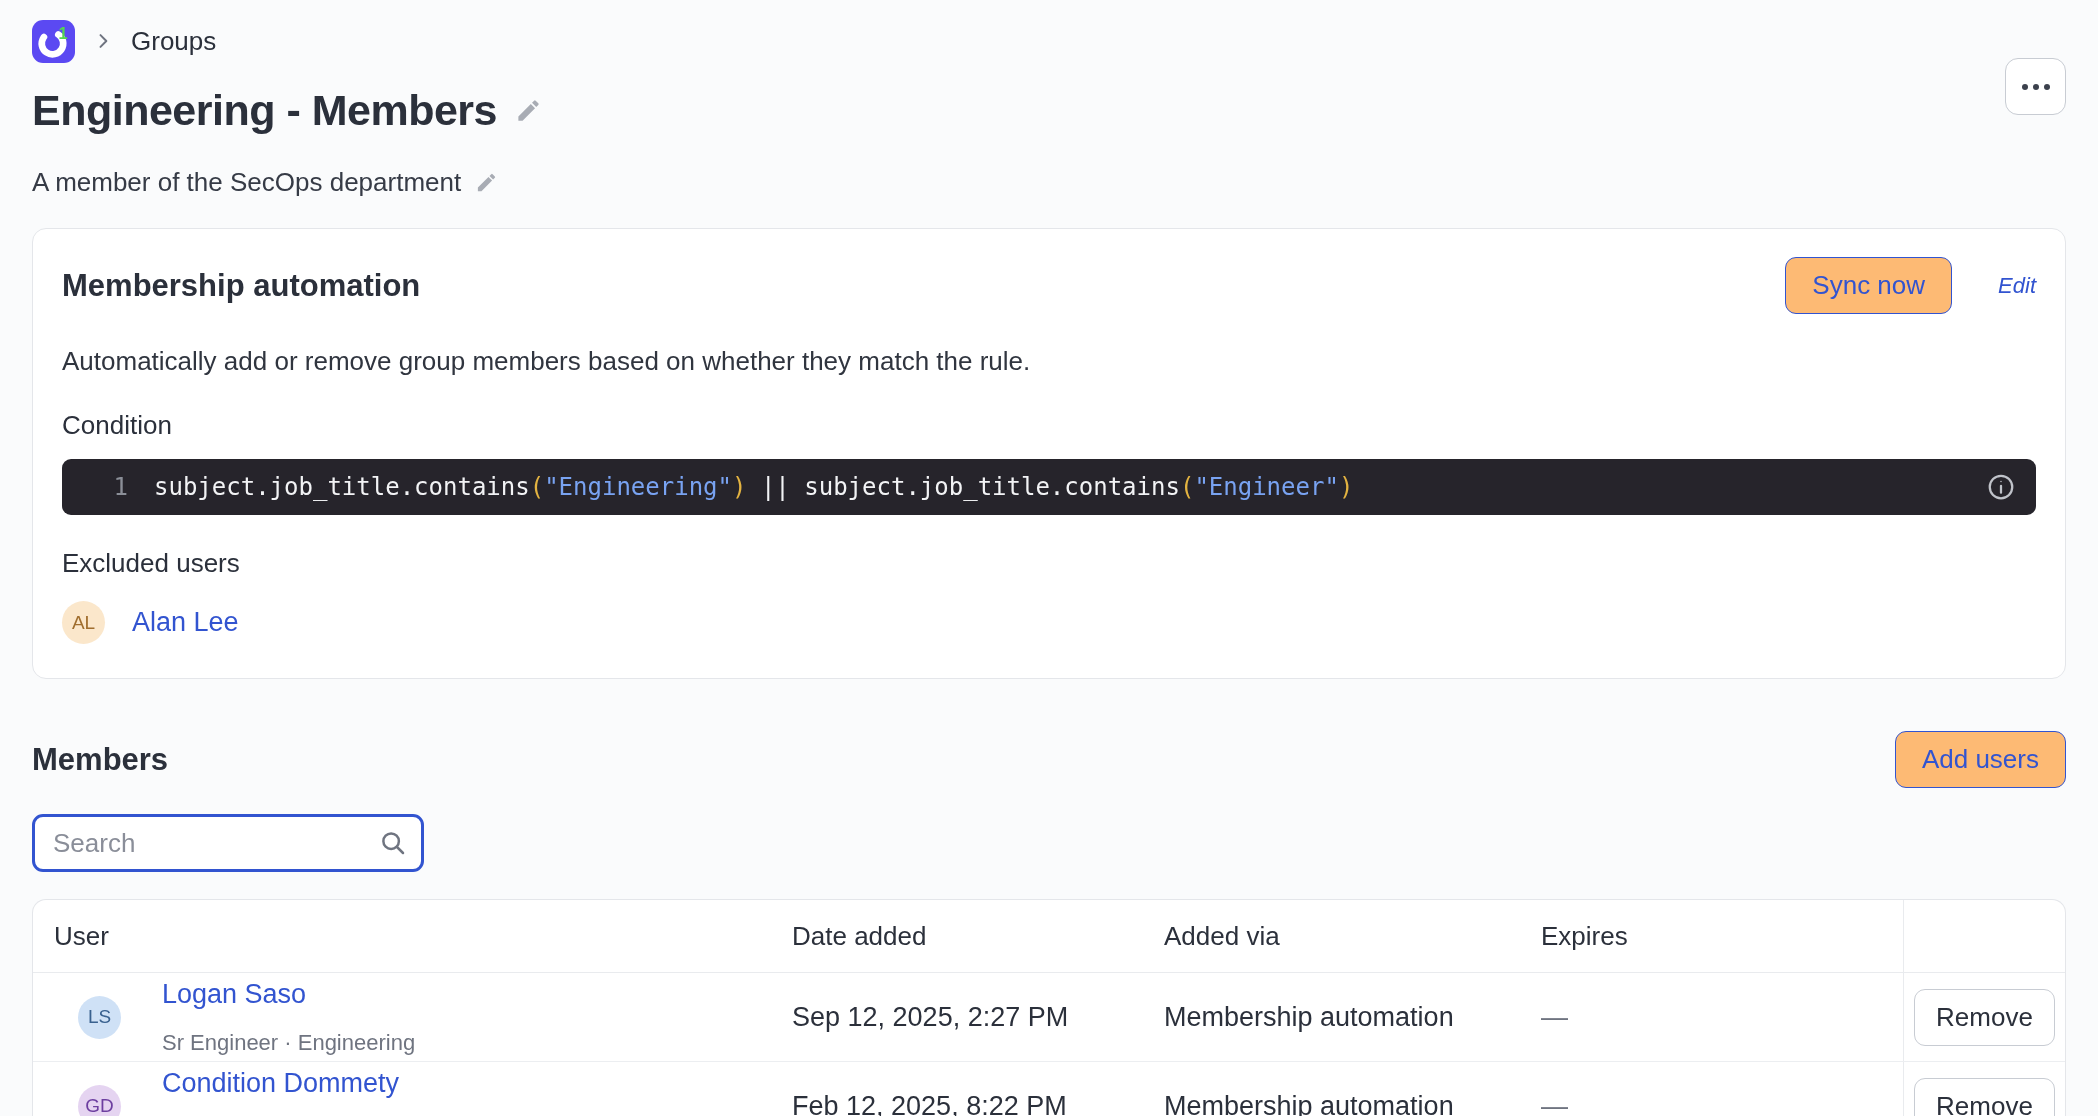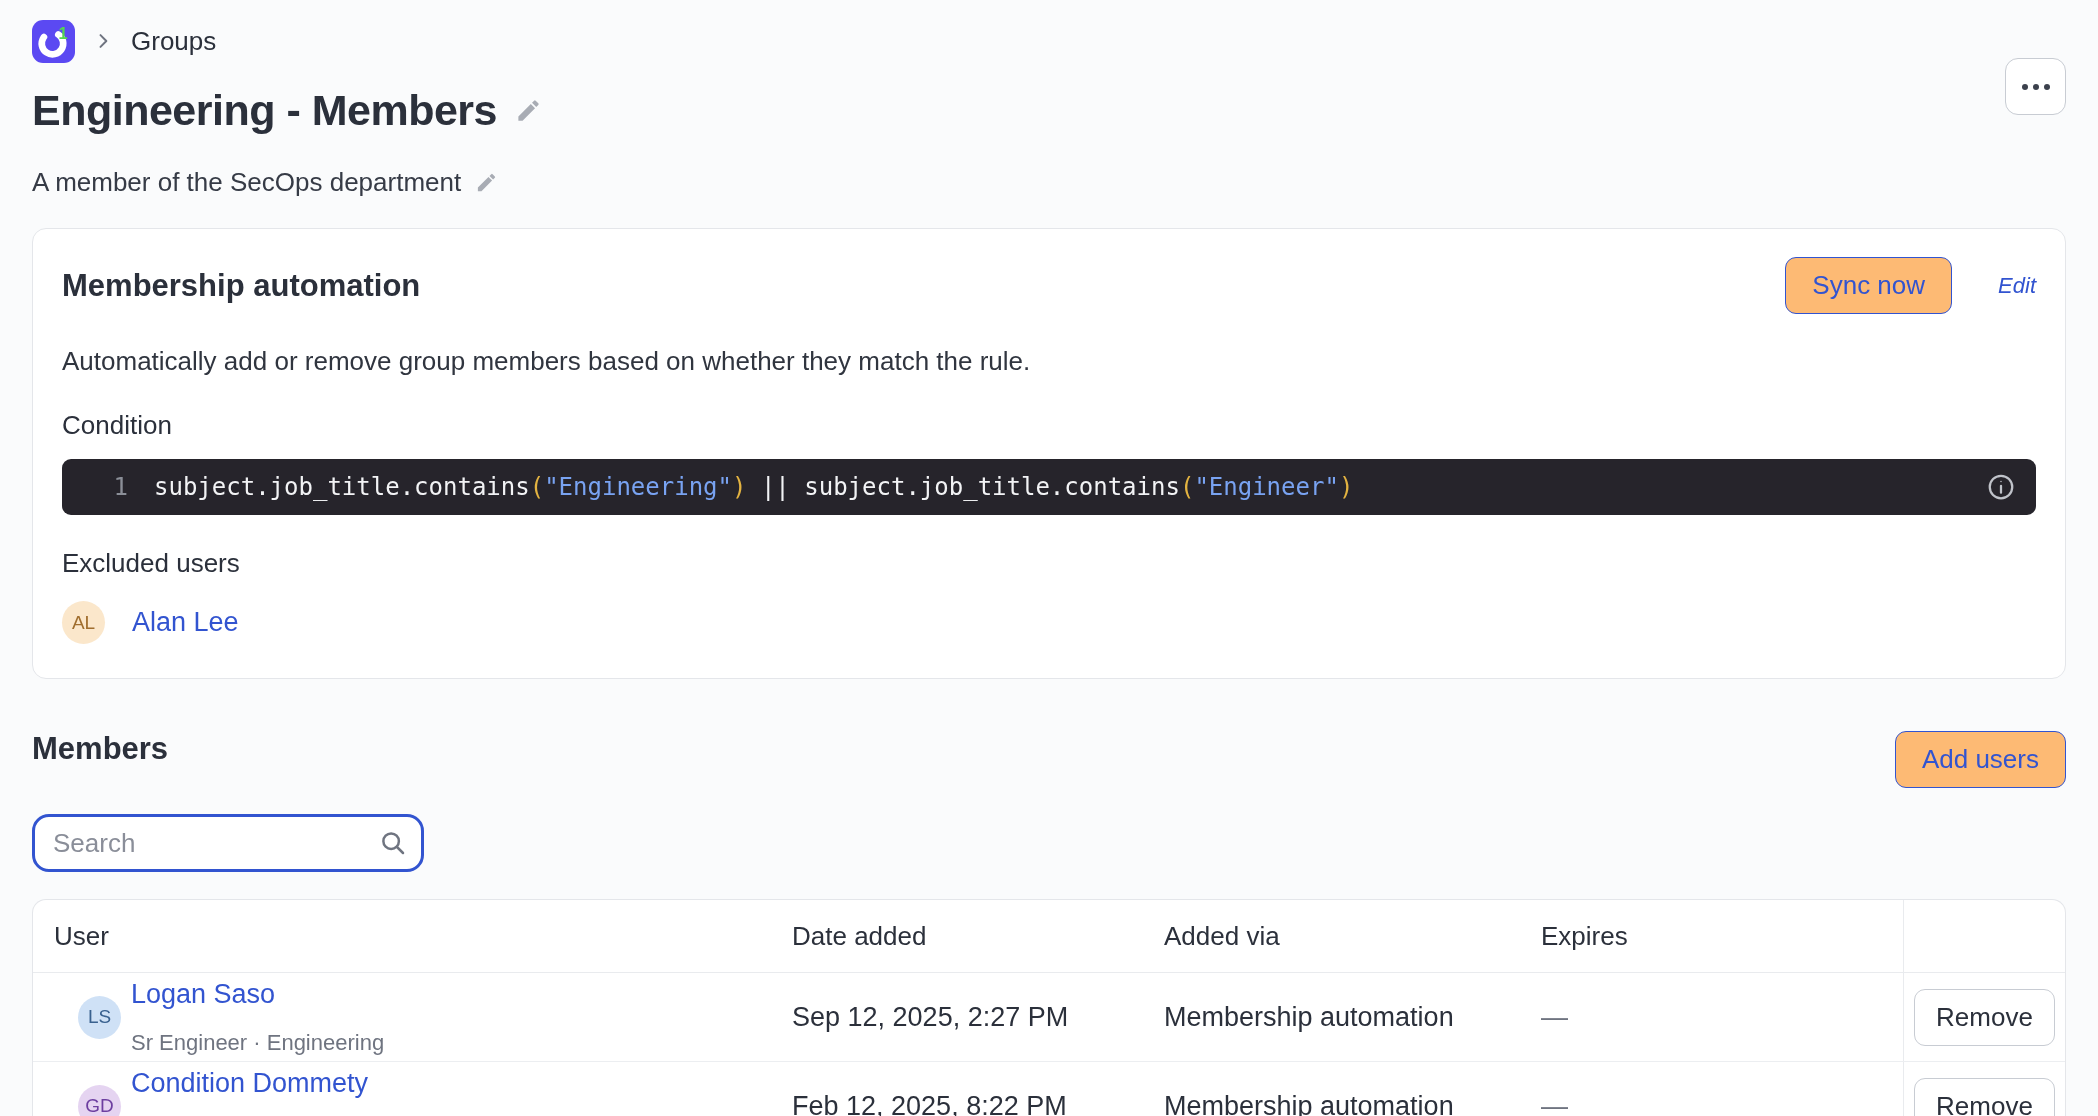--- a/index.html
+++ b/index.html
@@ -72,25 +72,25 @@
 
   .excluded-row { display: flex; align-items: center; gap: 27px; margin-top: 22px; margin-bottom: 6px; }
   .avatar {
     width: 43px; height: 43px; border-radius: 50%;
     display: flex; align-items: center; justify-content: center;
     font-size: 19px; font-weight: 500; flex-shrink: 0;
   }
   .user-link { color: #3254d0; font-size: 27px; text-decoration: none; cursor: pointer; }
 
   
-  .members-head { display: flex; align-items: flex-start; margin-top: 52px; }
+  .members-head { display: flex; align-items: center; margin-top: 52px; }
   .members-title { font-size: 31px; font-weight: 600; color: #2b303b; }
   .search-row { margin-top: 26px; position: relative; width: 392px; }
   .search-input {
-    width: 392px; height: 58px; border-radius: 17px;
+    width: 392px; height: 58px; border-radius: 11px;
     border: 3px solid #3254d0; background: #ffffff;
     font-size: 26px; font-family: inherit; color: #2b303b;
     padding: 0 60px 0 18px; outline: none;
   }
   .search-input::placeholder { color: #8a8e99; }
   .search-icon { position: absolute; right: 16px; top: 14px; color: #6f7480; cursor: pointer; }
 
   
   .table-card {
     margin-top: 27px; background: #ffffff;
@@ -102,21 +102,21 @@
   .t-header .t-cell { font-size: 26px; font-weight: 500; color: #2b303b; }
   .t-cell { flex-shrink: 0; }
   .col-user    { width: 759px; padding-left: 21px; }
   .col-date    { width: 372px; }
   .col-via     { width: 377px; }
   .col-expires { width: 362px; }
   .col-actions { width: 162px; align-self: stretch; border-left: 1px solid #e9ebee;
                  display: flex; align-items: center; justify-content: center; }
   .member-row { height: 89px; border-bottom: 1px solid #eceef1; }
   .member-row .col-user { display: flex; align-items: center; padding-left: 45px; }
-  .user-text { margin-left: 10px; display: flex; flex-direction: column; gap: 20px; }
+  .user-text { margin-left: 41px; display: flex; flex-direction: column; gap: 20px; }
   .member-name { color: #3254d0; font-size: 27px; font-weight: 500; text-decoration: none; cursor: pointer; }
   .member-sub { color: #6f7480; font-size: 22px; }
   .cell-text { font-size: 27px; color: #2b303b; }
   .cell-dash { font-size: 27px; color: #6f7480; }
   .btn-remove {
     background: #ffffff; border: 1.5px solid #c8ccd3; color: #2b303b;
     font-size: 26px; font-family: inherit; border-radius: 11px;
     width: 141px; height: 57px; cursor: pointer;
   }
 </style>

